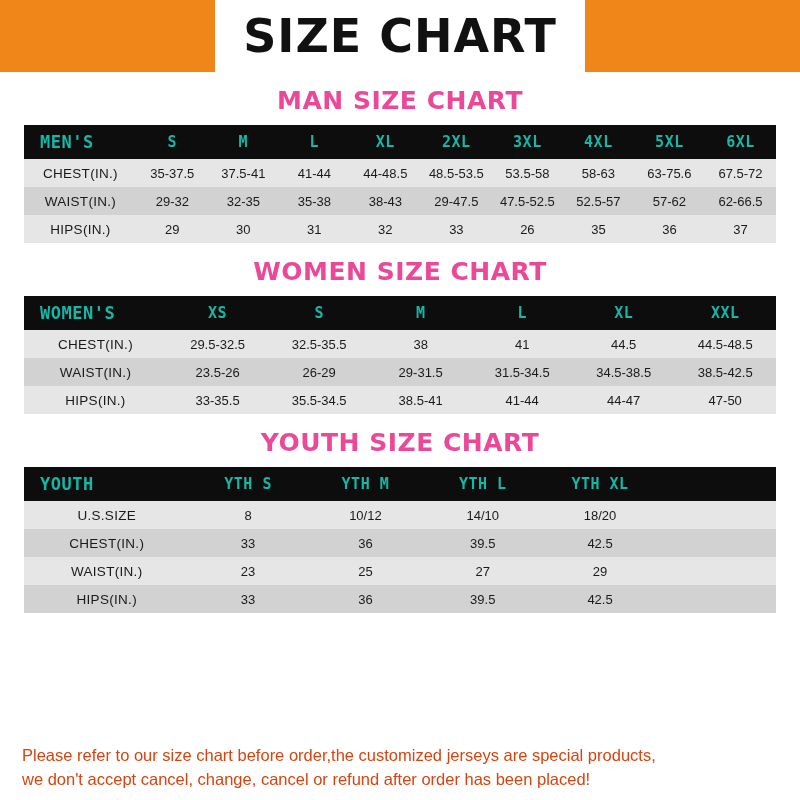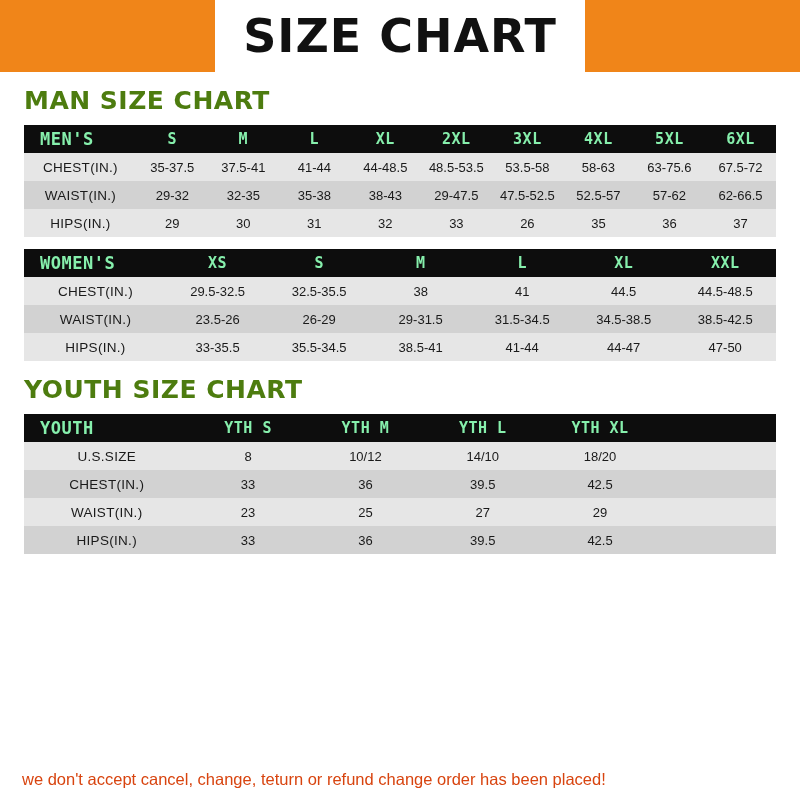--- a/index.html
+++ b/index.html
@@ -55,26 +55,27 @@
   
   .content {
     flex: 1;
     padding: 0 24px;
     box-sizing: border-box;
   }
   .section {
     margin-top: 12px;
   }
   .section-title {
+    text-align: center;
     font-family: "DejaVu Sans", sans-serif;
     font-weight: bold;
     font-size: 25px;
     letter-spacing: 0.5px;
     margin: 14px 0 10px 0;
-    color: #4d7c0f;
+    color: #ec4899;
   }
 
   table.chart {
     width: 100%;
     border-collapse: collapse;
     table-layout: fixed;
     font-size: 13px;
   }
   table.chart th,
   table.chart td {
@@ -82,24 +83,24 @@
     padding: 0;
     height: 28px;
     vertical-align: middle;
     font-weight: normal;
     color: #1a1a1a;
   }
   table.chart thead tr {
     background: #0d0d0d;
   }
   table.chart thead th {
-    color: #86efac;
+    color: #14b8a6;
     font-weight: bold;
     font-size: 15px;
-    height: 28px;
+    height: 34px;
     font-family: "DejaVu Sans Mono", monospace;
     letter-spacing: 0.5px;
   }
   table.chart thead th.row-label-head {
     text-align: left;
     padding-left: 16px;
     font-size: 17px;
   }
   table.chart tbody tr.odd { background: #e6e6e6; }
   table.chart tbody tr.even { background: #d2d2d2; }
@@ -192,20 +193,21 @@
             <td>26</td>
             <td>35</td>
             <td>36</td>
             <td>37</td>
           </tr>
         </tbody>
       </table>
     </div>
 
     <div class="section">
+      <div class="section-title">WOMEN SIZE CHART</div>
       <table class="chart women">
         <colgroup>
             <col class="first">
           </colgroup>
         <thead>
           <tr>
             <th class="row-label-head">WOMEN'S</th>
             <th>XS</th>
             <th>S</th>
             <th>M</th>
@@ -295,16 +297,17 @@
             <td>42.5</td>
             <td></td>
           </tr>
         </tbody>
       </table>
     </div>
 
   </div>
 
   <div class="note">
-    <div>we don't accept cancel, change, teturn or refund change order has been placed!</div>
+    <div>Please refer to our size chart before order,the customized jerseys are special products,</div>
+    <div>we don't accept cancel, change, cancel or refund after order has been placed!</div>
   </div>
 
 </div>
 
 </body></html>

